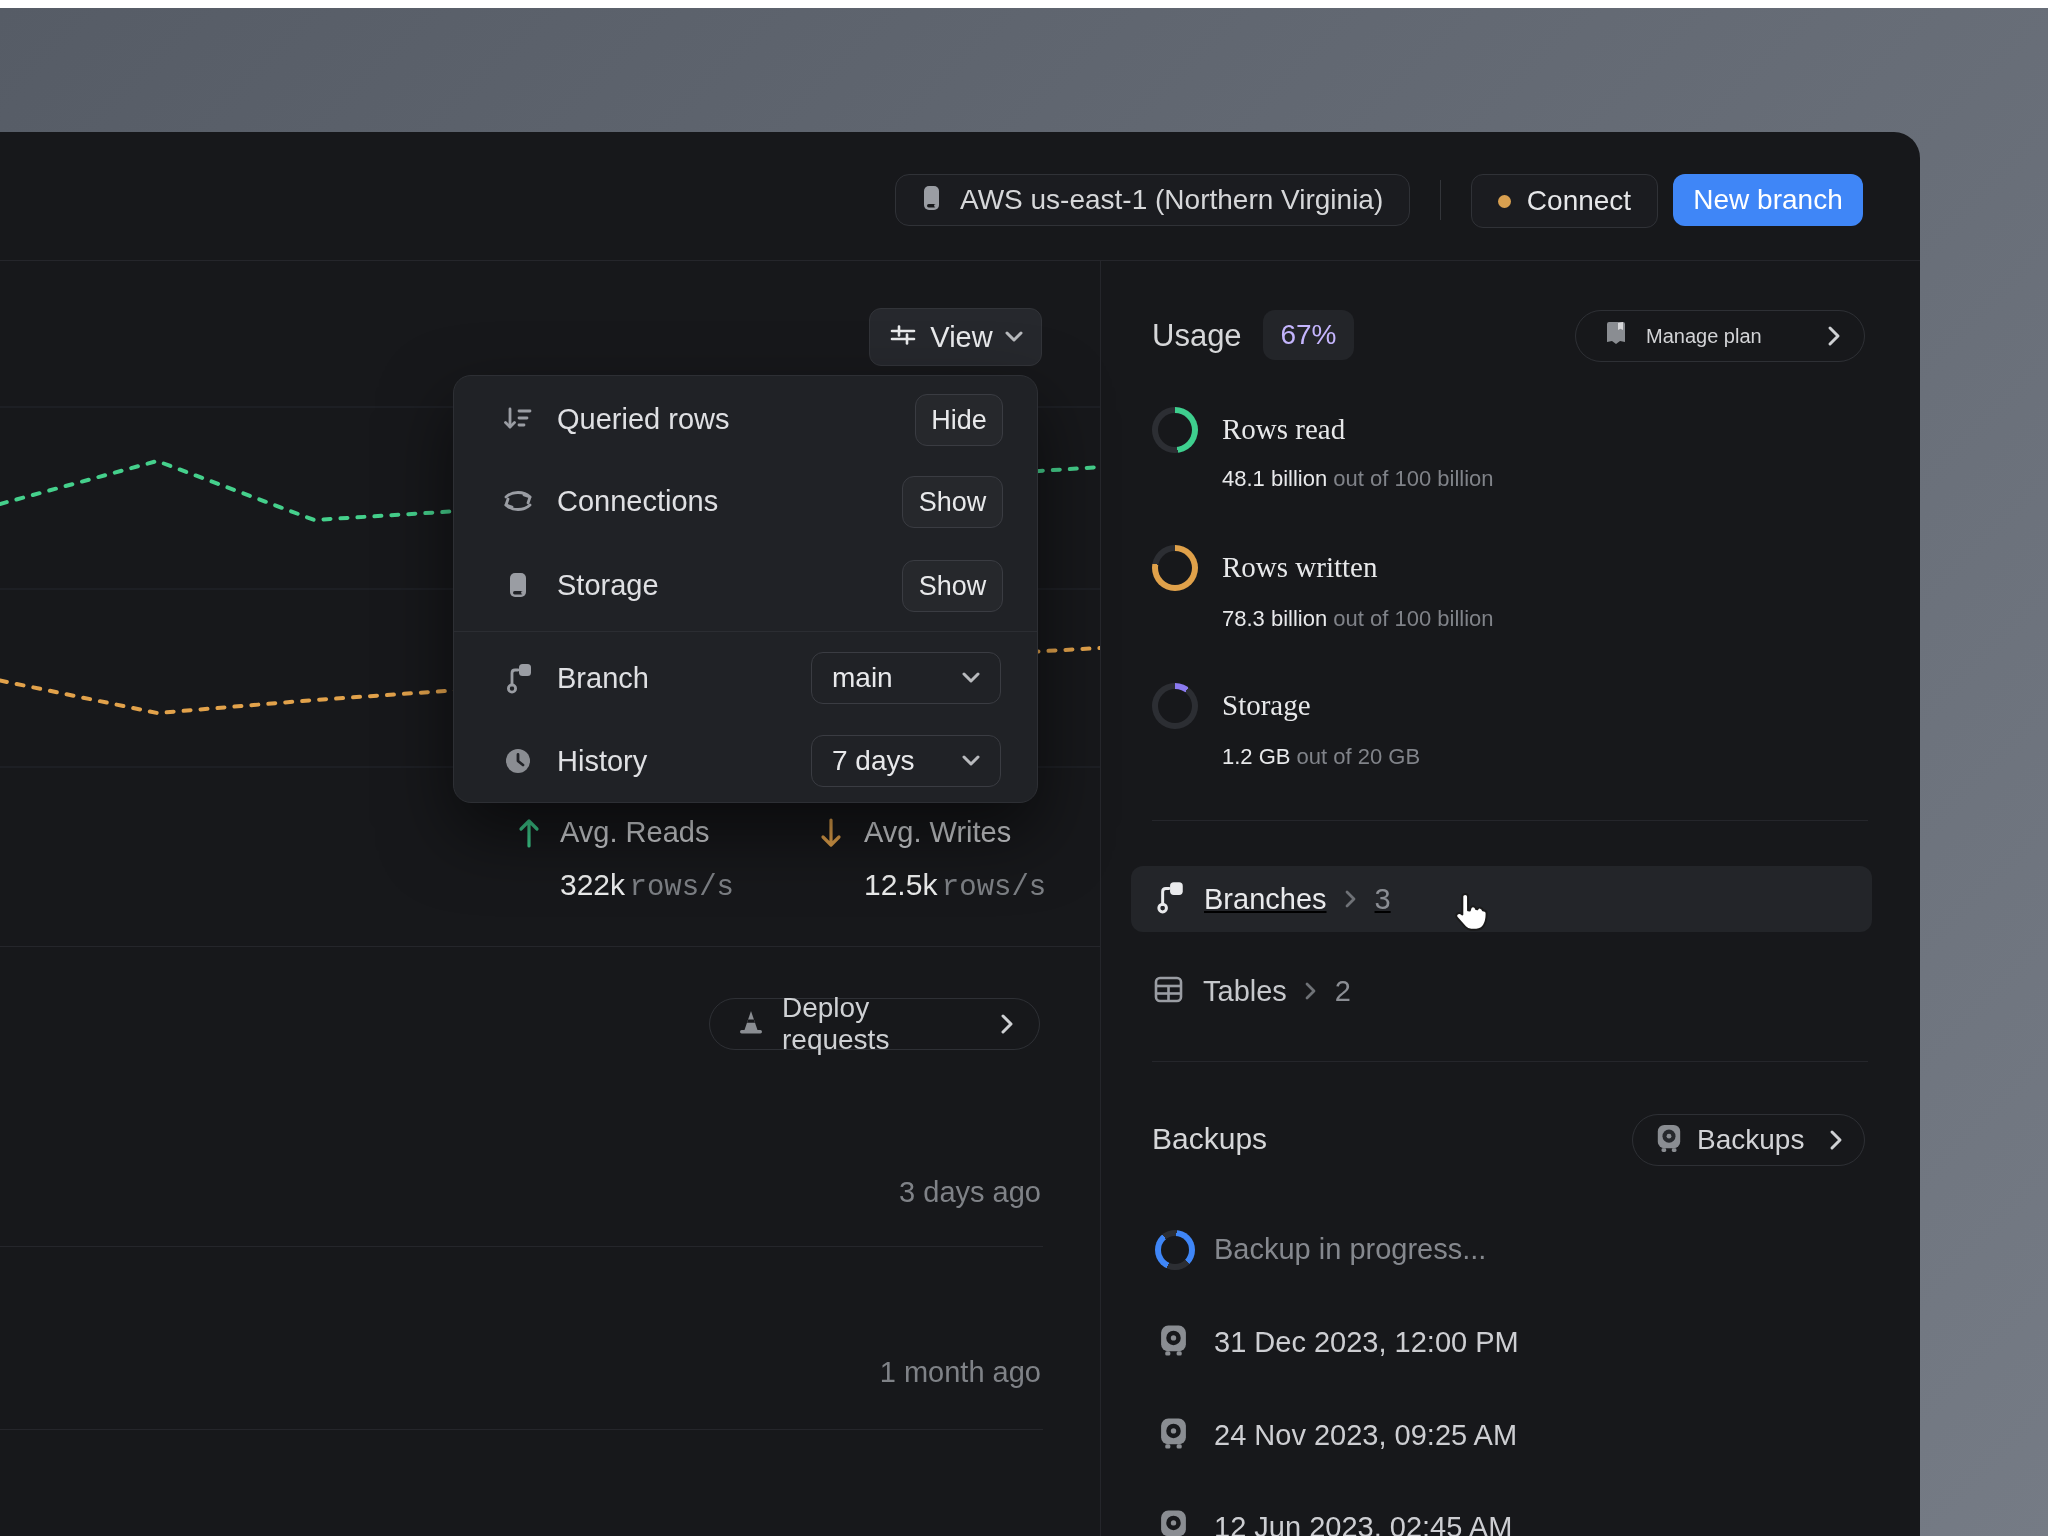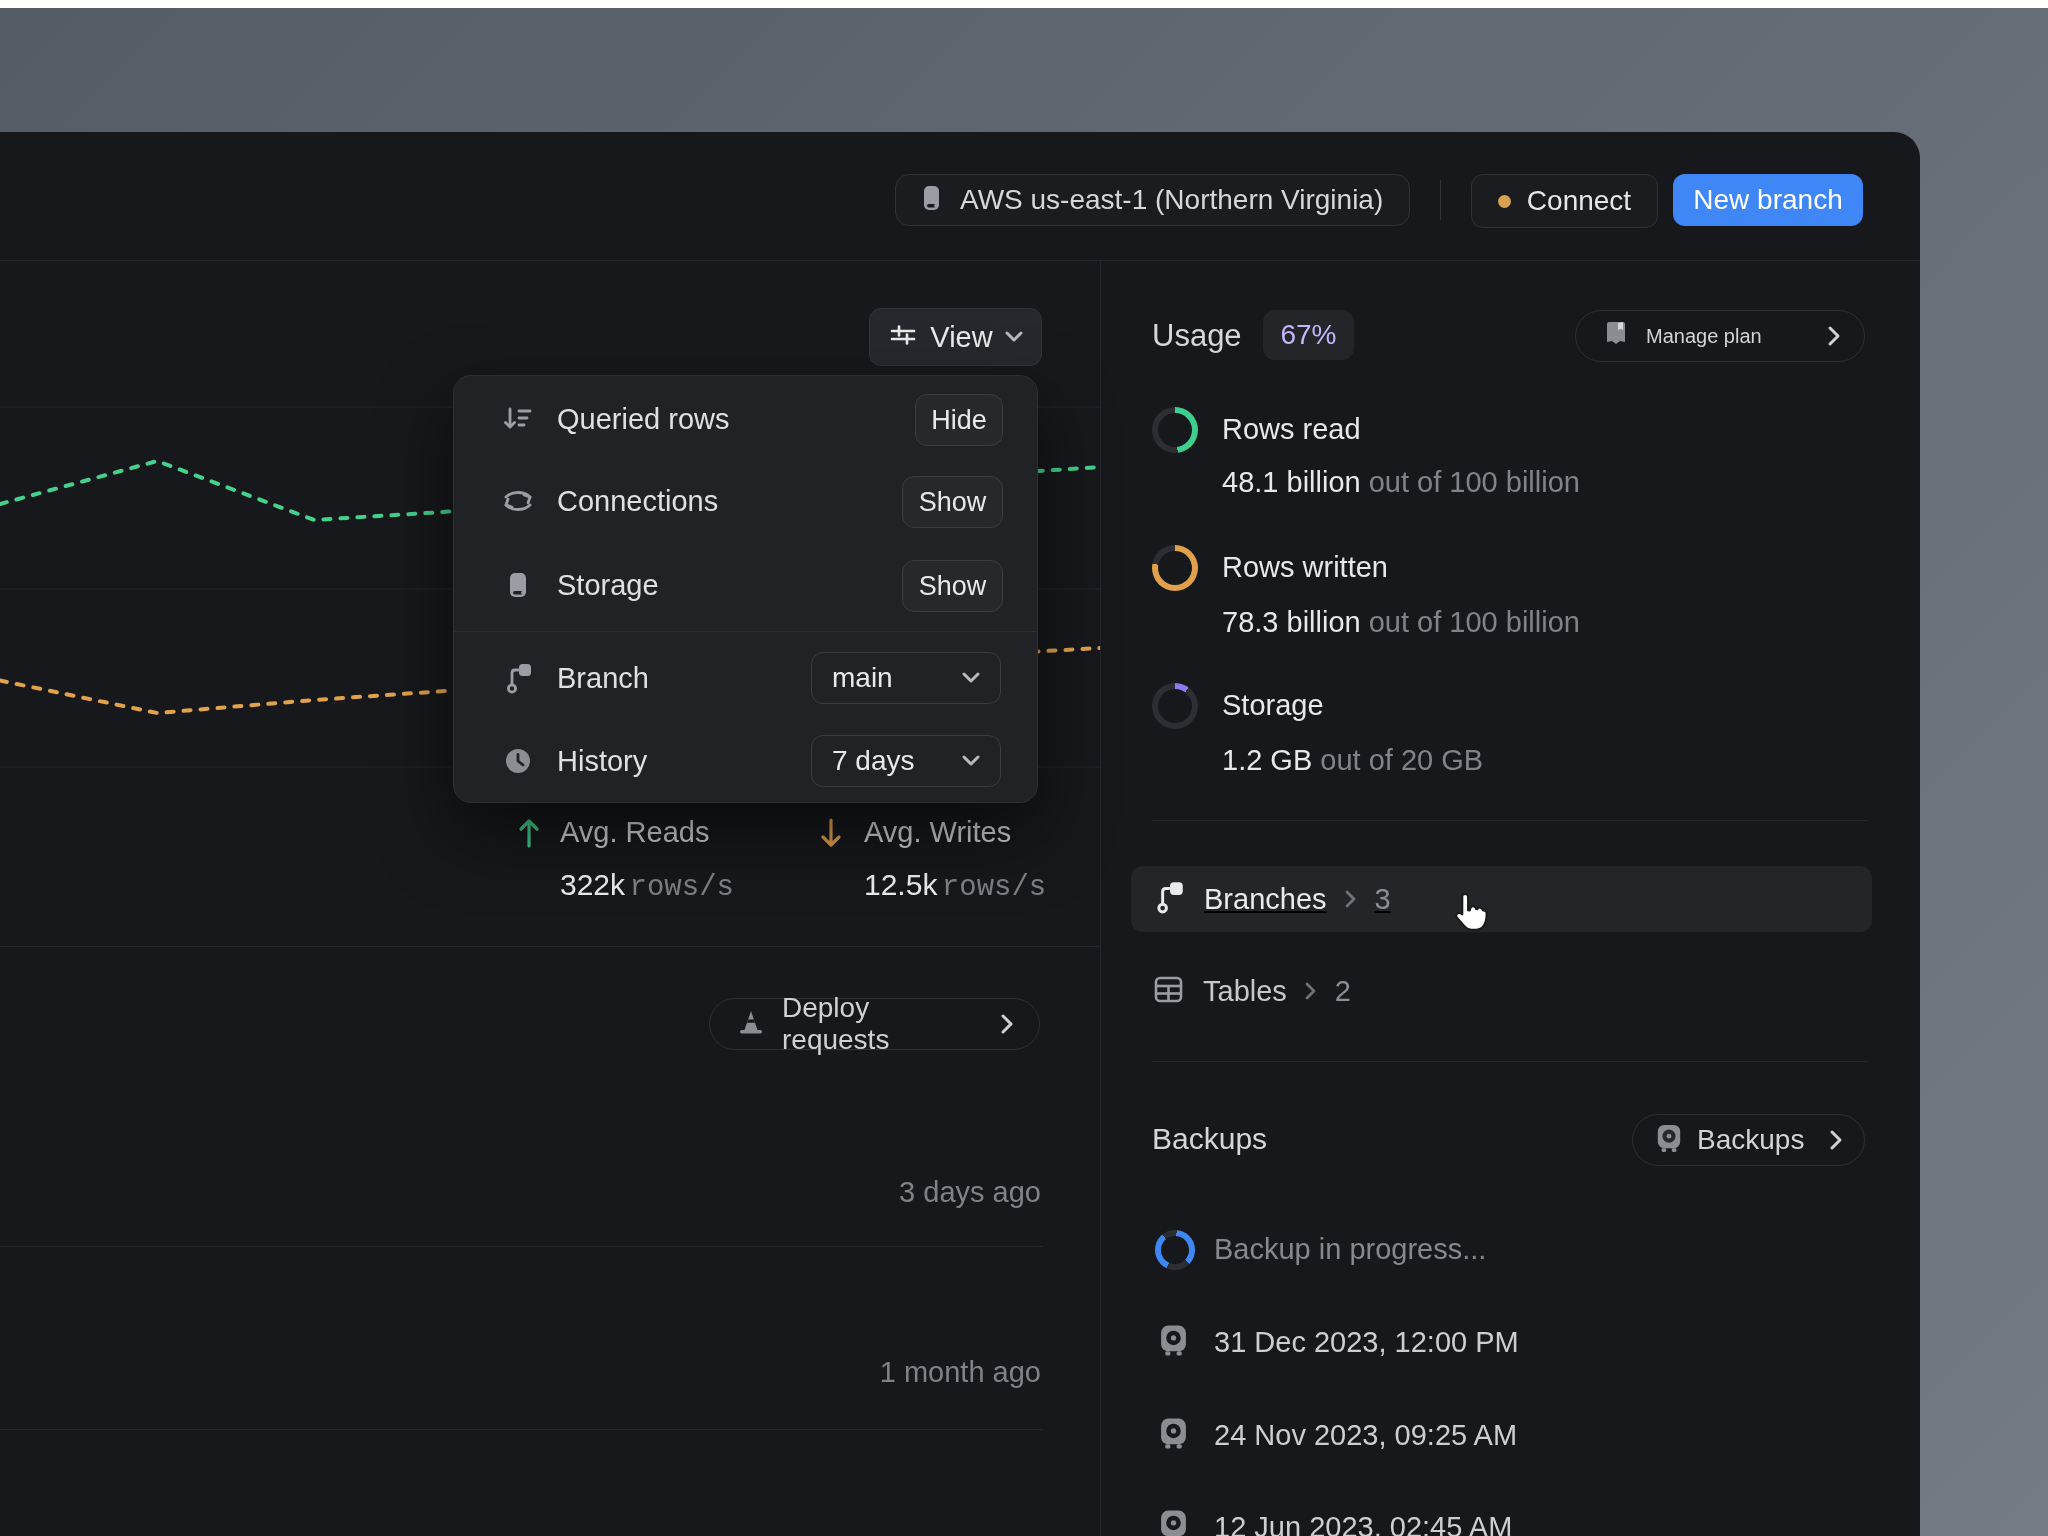--- a/index.html
+++ b/index.html
@@ -56,22 +56,22 @@
 
   
   .usage-title{color:#d6d7d9;font-size:31px;}
   .usage-badge{left:1263px;top:302px;width:91px;height:50px;background:#232529;border-radius:12px;
                display:flex;align-items:center;justify-content:center;color:#c4b5fd;font-size:28px;}
   .round-btn{display:flex;align-items:center;border:1.5px solid #2e3035;border-radius:26px;box-sizing:border-box;cursor:pointer;}
   .manage-btn{left:1575px;top:302px;width:290px;height:52px;padding-left:26px;gap:16px;}
   .manage-label{color:#d2d3d6;font-size:20px;flex:1;}
   .ring{position:absolute;width:46px;height:46px;border-radius:50%;}
   .ring-hole{position:absolute;left:6px;top:6px;width:34px;height:34px;border-radius:50%;background:#17181b;}
-  .u-label{position:absolute;left:1222px;color:#e7e8ea;font-size:29px;font-weight:500;}
-  .u-value{position:absolute;left:1222px;font-size:29px;white-space:nowrap;text-align:center;}
+  .u-label{position:absolute;left:1222px;color:#e7e8ea;font-size:29px;font-weight:500;font-family:Liberation Serif, serif;}
+  .u-value{position:absolute;left:1222px;font-size:22px;white-space:nowrap;text-align:center;}
   .u-value b{color:#e7e8ea;font-weight:500;}
   .u-value span{color:#808389;}
 
   .nav-row{position:absolute;left:1131px;width:741px;height:66px;border-radius:12px;display:flex;align-items:center;
            padding-left:21px;box-sizing:border-box;gap:18px;cursor:pointer;}
   .nav-row.hover{background:#232529;text-decoration:underline;}
   .nav-label-bright{color:#e9eaec;font-size:29px;font-weight:500;}
   .nav-label-dim{color:#c6c8cc;font-size:29px;font-weight:500;}
   .nav-count{color:#8b8e94;font-size:29px;}
 

